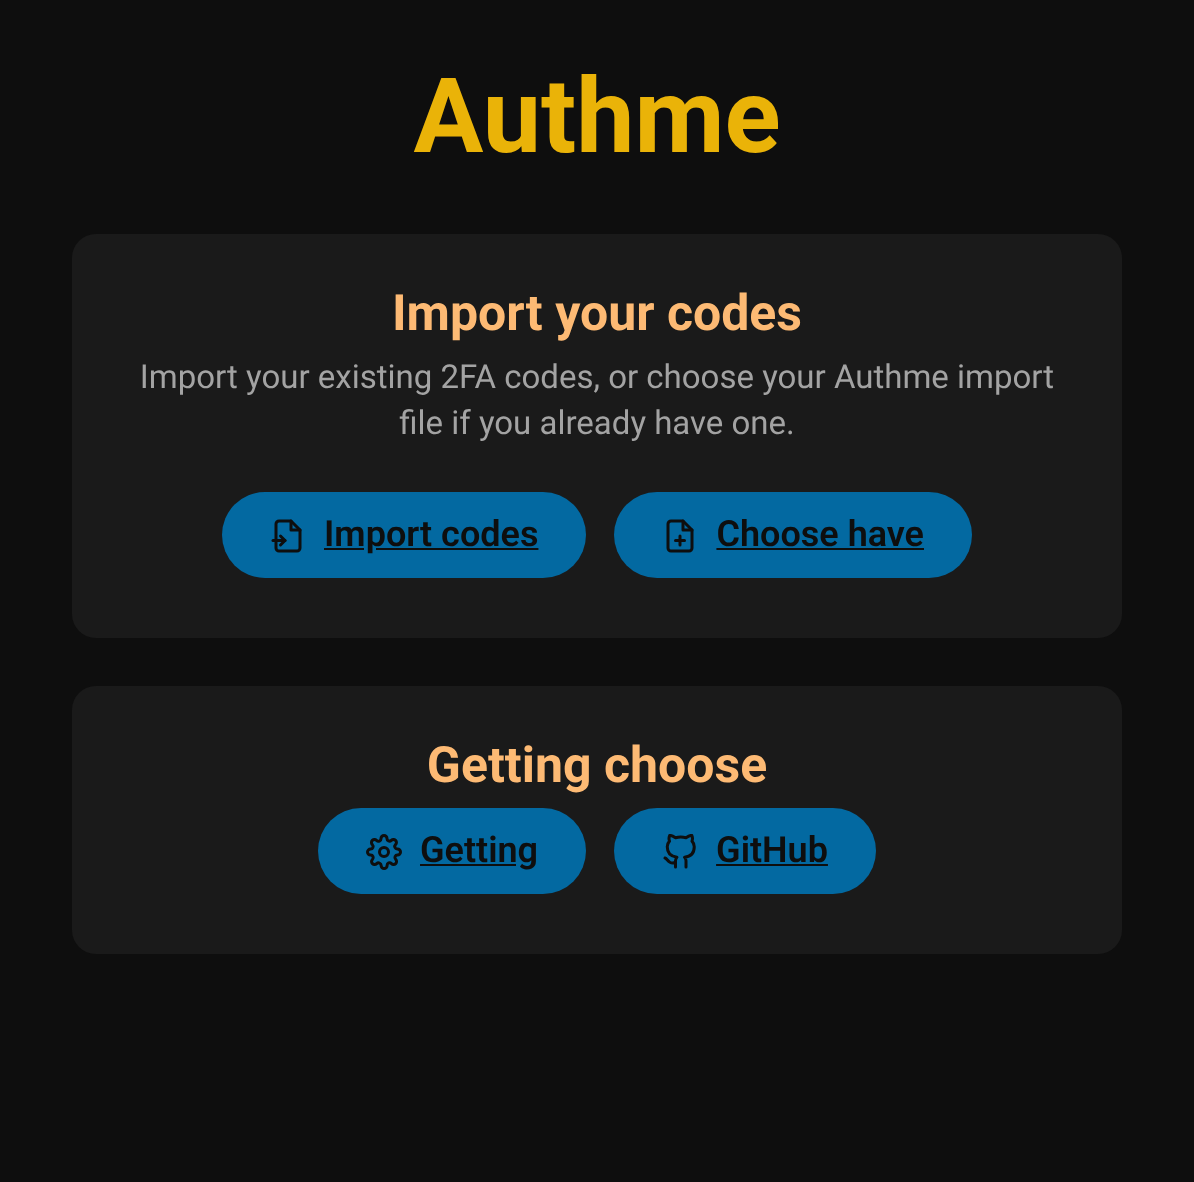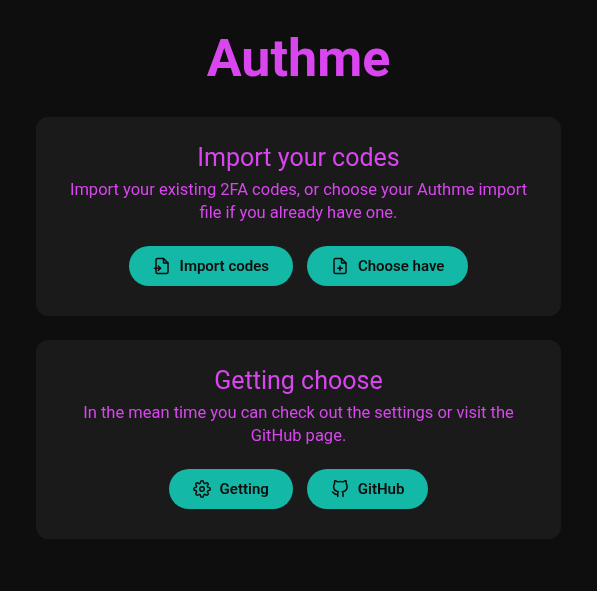--- a/index.html
+++ b/index.html
@@ -12,61 +12,62 @@
       font-family: -apple-system, BlinkMacSystemFont, 'Segoe UI', Roboto, sans-serif;
       color: #e5e5e5;
       width: 597px;
       height: 591px;
       overflow: hidden;
     }
     .app-title {
       text-align: center;
       font-size: 52px;
       font-weight: 700;
-      color: #d946ef;
+      color: #eab308;
       padding-top: 28px;
       padding-bottom: 28px;
     }
     .card {
       background: #1a1a1a;
       border-radius: 12px;
       margin: 0 36px 24px 36px;
       padding: 26px 30px 30px 30px;
       text-align: center;
     }
     .card-title {
       font-size: 25px;
-      font-weight: 400;
-      color: #d946ef;
+      font-weight: 700;
+      color: #fdba74;
       margin-bottom: 6px;
     }
     .card-desc {
       font-size: 16.5px;
-      color: #d946ef;
+      color: #a3a3a3;
       line-height: 1.4;
       margin-bottom: 22px;
     }
     .button-row {
       display: flex;
       justify-content: center;
       gap: 14px;
     }
     .btn {
-      background: #14b8a6;
+      background: #0369a1;
       color: #0e0e0e;
       border: none;
       border-radius: 999px;
       padding: 11px 24px;
-      font-size: 15px;
+      font-size: 18px;
       font-weight: 600;
       display: inline-flex;
       align-items: center;
       gap: 9px;
       cursor: pointer;
       font-family: inherit;
+      text-decoration: underline;
     }
     .btn svg {
       width: 18px;
       height: 18px;
       stroke: #0e0e0e;
       stroke-width: 2;
       fill: none;
       stroke-linecap: round;
       stroke-linejoin: round;
     }
@@ -96,21 +97,20 @@
         <line x1="12" y1="18" x2="12" y2="12"></line>
         <line x1="9" y1="15" x2="15" y2="15"></line>
       </svg>
       <span>Choose have</span>
     </button>
   </div>
 </div>
 
 <div class="card">
   <h2 class="card-title">Getting choose</h2>
-  <p class="card-desc">In the mean time you can check out the settings or visit the GitHub page.</p>
   <div class="button-row">
     <button class="btn">
       <svg viewBox="0 0 24 24">
         <circle cx="12" cy="12" r="3"></circle>
         <path d="M19.4 15a1.65 1.65 0 0 0 .33 1.82l.06.06a2 2 0 0 1 0 2.83 2 2 0 0 1-2.83 0l-.06-.06a1.65 1.65 0 0 0-1.82-.33 1.65 1.65 0 0 0-1 1.51V21a2 2 0 0 1-2 2 2 2 0 0 1-2-2v-.09A1.65 1.65 0 0 0 9 19.4a1.65 1.65 0 0 0-1.82.33l-.06.06a2 2 0 0 1-2.83 0 2 2 0 0 1 0-2.83l.06-.06a1.65 1.65 0 0 0 .33-1.82 1.65 1.65 0 0 0-1.51-1H3a2 2 0 0 1-2-2 2 2 0 0 1 2-2h.09A1.65 1.65 0 0 0 4.6 9a1.65 1.65 0 0 0-.33-1.82l-.06-.06a2 2 0 0 1 0-2.83 2 2 0 0 1 2.83 0l.06.06a1.65 1.65 0 0 0 1.82.33H9a1.65 1.65 0 0 0 1-1.51V3a2 2 0 0 1 2-2 2 2 0 0 1 2 2v.09a1.65 1.65 0 0 0 1 1.51 1.65 1.65 0 0 0 1.82-.33l.06-.06a2 2 0 0 1 2.83 0 2 2 0 0 1 0 2.83l-.06.06a1.65 1.65 0 0 0-.33 1.82V9a1.65 1.65 0 0 0 1.51 1H21a2 2 0 0 1 2 2 2 2 0 0 1-2 2h-.09a1.65 1.65 0 0 0-1.51 1z"></path>
       </svg>
       <span>Getting</span>
     </button>
     <button class="btn">
       <svg viewBox="0 0 24 24">

